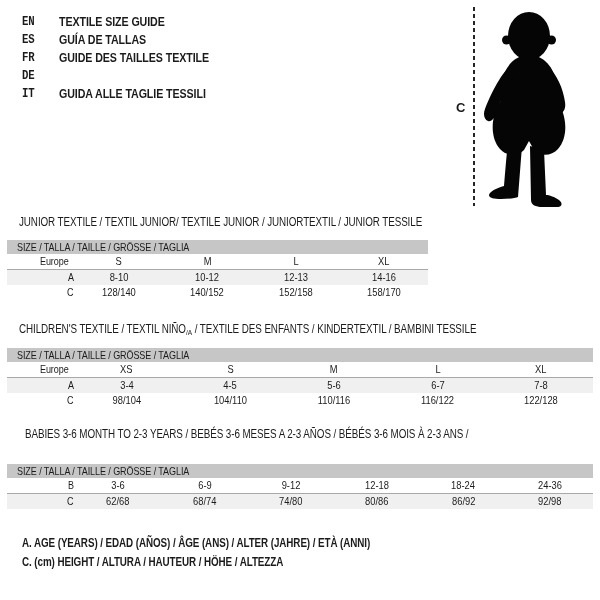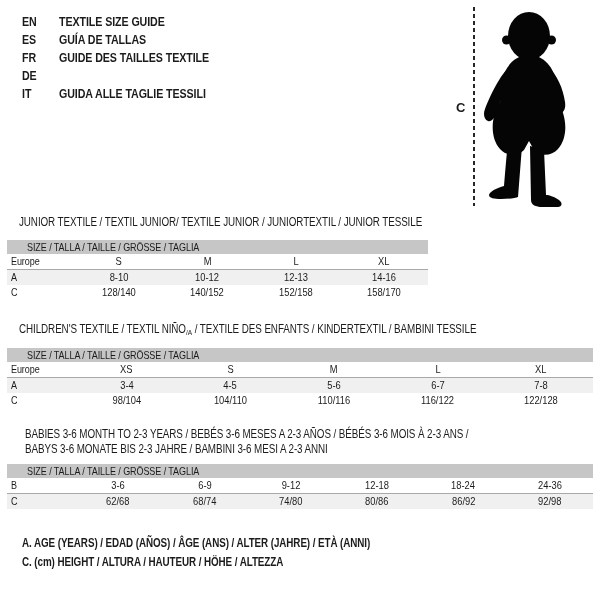--- a/index.html
+++ b/index.html
@@ -6,38 +6,38 @@
   body{
     width:600px;height:600px;background:#ffffff;color:var(--text,#1b1b1b);
     font-family:"Liberation Sans",sans-serif;position:relative;overflow:hidden;
   }
   .cx{display:inline-block;transform:scaleX(.82);transform-origin:0 50%;white-space:nowrap;letter-spacing:-.1px;}
   .cxc{display:inline-block;transform:scaleX(.85);transform-origin:50% 50%;white-space:nowrap;}
 
   
   .langs{position:absolute;left:22px;top:13px;}
   .lang-row{display:flex;height:18px;line-height:18px;font-weight:700;font-size:13px;}
-  .lang-code{width:37px;}
+  .lang-code{width:37px;font-family:Liberation Mono, monospace;}
 
   
   .figure{position:absolute;left:450px;top:0;width:150px;height:215px;}
   .fig-label{position:absolute;left:6px;top:100px;font-weight:700;font-size:13px;}
   .dash-line{position:absolute;left:23px;top:7px;width:2px;height:199px;
     background:repeating-linear-gradient(to bottom,#262626 0 4px,transparent 4px 7px);}
   .sil{position:absolute;left:31px;top:10px;}
 
   
   .tbl-title{position:absolute;font-weight:400;font-size:12px;line-height:15px;white-space:nowrap;}
   .sub{font-size:8px;vertical-align:-2px;}
   .sizetable{position:absolute;}
-  .t-header{background:var(--table-header-bg,#c6c6c6);height:14px;line-height:14px;padding-left:20px;font-size:11px;}
+  .t-header{background:var(--table-header-bg,#c6c6c6);height:14px;line-height:14px;padding-left:10px;font-size:11px;}
   .t-row{display:flex;height:15px;line-height:15px;font-size:11px;}
   .t-row.alt{background:var(--row-alt-bg,#f0f0f0);}
   .t-row.first{border-bottom:1px solid var(--row-border,#a9a9a9);}
-  .t-label{width:64px;padding-left:4px;text-align:left;}
+  .t-label{width:64px;padding-left:4px;text-align:right;}
   .t-cell{flex:1;text-align:center;}
 
   
   .legend{position:absolute;left:22px;top:534px;}
   .legend-line{height:19px;line-height:19px;font-weight:700;font-size:12px;}
 </style>
 </head>
 <body>
 
 <div class="page">
@@ -135,21 +135,20 @@
           <span class="t-label"><span class="cx">C</span></span>
           <span class="t-cell"><span class="cxc">98/104</span></span>
           <span class="t-cell"><span class="cxc">104/110</span></span>
           <span class="t-cell"><span class="cxc">110/116</span></span>
           <span class="t-cell"><span class="cxc">116/122</span></span>
           <span class="t-cell"><span class="cxc">122/128</span></span>
         </div>
       </div>
       <div class="tbl-title" style="left: 25px; top: 427px;">
         <div><span class="cx"><span>BABIES 3-6 MONTH TO 2-3 YEARS / BEBÉS 3-6 MESES A 2-3 AÑOS / BÉBÉS 3-6 MOIS À 2-3 ANS /</span></span></div>
-        <div><span class="cx"><span>BABYS 3-6 MONATE BIS 2-3 JAHRE / BAMBINI 3-6 MESI A 2-3 ANNI</span></span></div>
       </div>
       <div class="sizetable" style="left: 7px; top: 464px; width: 586px;">
         <div class="t-header"><span class="cx">SIZE / TALLA / TAILLE / GRÖSSE / TAGLIA</span></div>
         <div class="t-row first">
           <span class="t-label"><span class="cx">B</span></span>
           <span class="t-cell"><span class="cxc">3-6</span></span>
           <span class="t-cell"><span class="cxc">6-9</span></span>
           <span class="t-cell"><span class="cxc">9-12</span></span>
           <span class="t-cell"><span class="cxc">12-18</span></span>
           <span class="t-cell"><span class="cxc">18-24</span></span>

